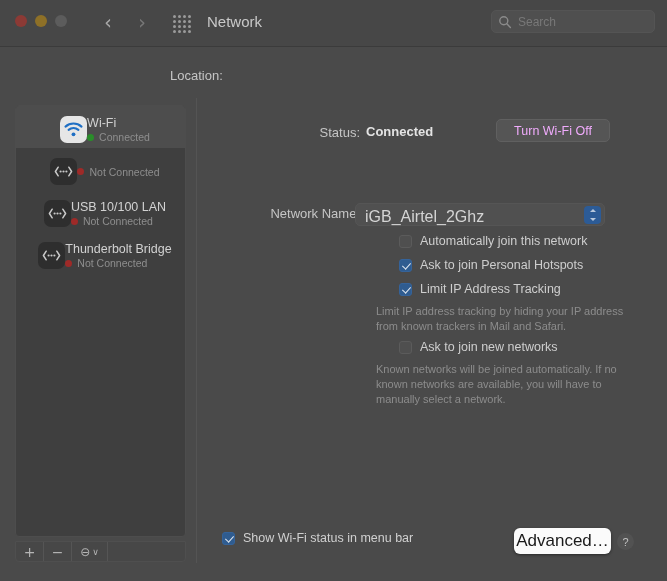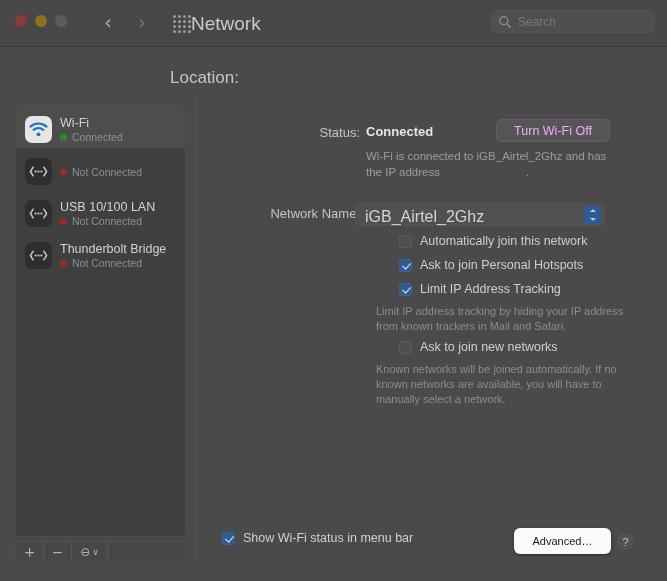--- a/index.html
+++ b/index.html
@@ -56,22 +56,22 @@
     display: grid;
     grid-template-columns: repeat(4, 1fr);
     grid-template-rows: repeat(4, 1fr);
     gap: 1px;
     padding: 1px;
   }
   #grid-icon i { background: #9a9a9a; border-radius: 50%; width: 3px; height: 3px; align-self: center; justify-self: center; }
 
   #page-title {
     position: absolute;
-    top: 13px; left: 191px;
-    font-size: 19px;
+    top: 13px; left: 207px;
+    font-size: 15px;
     color: #c9c9c9;
   }
 
   #search-box {
     position: absolute;
     top: 10px; right: 12px;
     width: 164px; height: 23px;
     background: #4f4f4f;
     border: 1px solid #545454;
     border-radius: 5px;
@@ -91,21 +91,21 @@
 
   
   #location-row {
     position: absolute;
     top: 65px; left: 0;
     width: 667px; height: 24px;
   }
   #location-label {
     position: absolute;
     left: 170px; top: 3px;
-    font-size: 17px;
+    font-size: 13px;
     color: #c5c5c5;
   }
   #location-select {
     position: absolute;
     left: 233px; top: 0;
     width: 256px; height: 23px;
     background: #505050;
     border: 1px solid #555;
     border-radius: 5px;
   }
@@ -142,21 +142,21 @@
     border: 1px solid #4d4d4d;
     border-radius: 4px;
     overflow: hidden;
   }
   .service {
     position: relative;
     height: 42px;
     padding: 5px 0 0 9px;
     display: flex;
     align-items: center;
-    gap: 8px;
+    justify-content: center;
   }
   .service.selected { background: #4d4d4d; }
 
   .svc-icon {
     width: 27px; height: 27px;
     border-radius: 7px;
     flex: 0 0 27px;
     display: flex;
     align-items: center;
     justify-content: center;
@@ -322,21 +322,21 @@
   #advanced-button {
     position: absolute;
     left: 514px; top: 528px;
     width: 97px; height: 26px;
     background: #fbfbfb;
     border-radius: 6px;
     box-shadow: 0 1px 3px rgba(0,0,0,0.45);
     display: flex;
     align-items: center;
     justify-content: center;
-    font-size: 11px;
+    font-size: 17px;
     color: #1a1a1a;
   }
 
   #help-button {
     position: absolute;
     left: 617px; top: 533px;
     width: 17px; height: 17px;
     border-radius: 50%;
     background: #525252;
     color: #c0c0c0;
@@ -485,23 +485,20 @@
 
   <div id="divider"></div>
 
   <div id="main">
 
     <span id="status-label" class="field-label">Status:</span>
     <span id="status-value">Connected</span>
 
     <div id="turn-wifi-off">Turn Wi-Fi Off</div>
 
-    <div id="status-desc">
-      <span>Wi-Fi is connected to iGB_Airtel_2Ghz and has the IP address</span><span class="redacted"></span><span>.</span>
-    </div>
 
     <span id="netname-label" class="field-label">Network Name:</span>
     <div id="netname-select">
       <span id="netname-value">iGB_Airtel_2Ghz</span>
       <span class="stepper"></span>
     </div>
 
     <div class="cbrow" style="top:129px;">
       <span class="cbox off"></span>
       <span class="cblabel">Automatically join this network</span>

